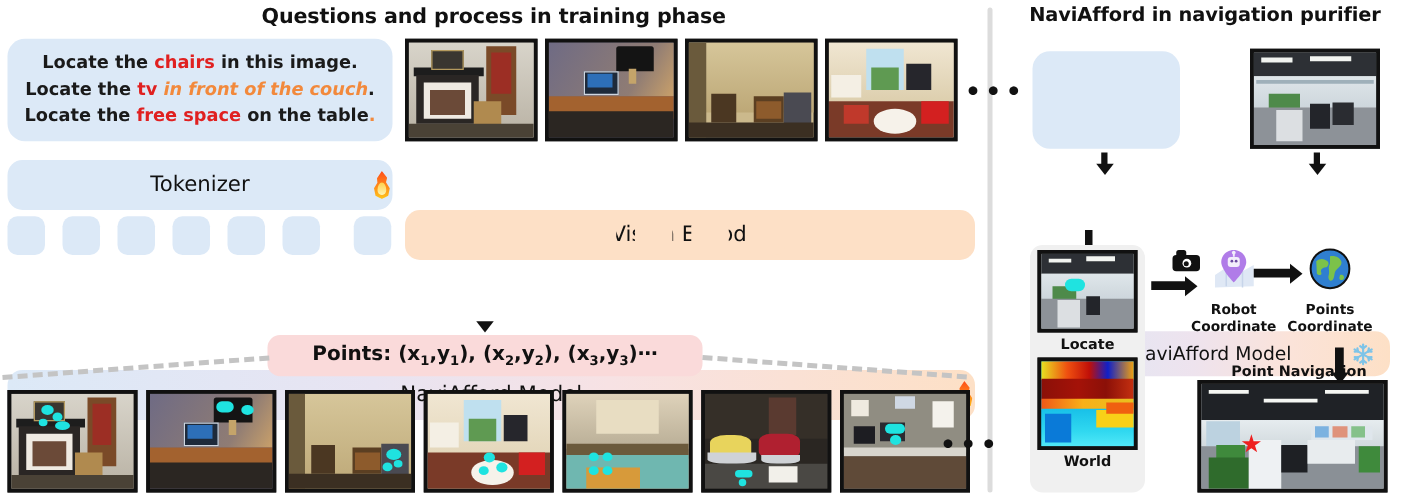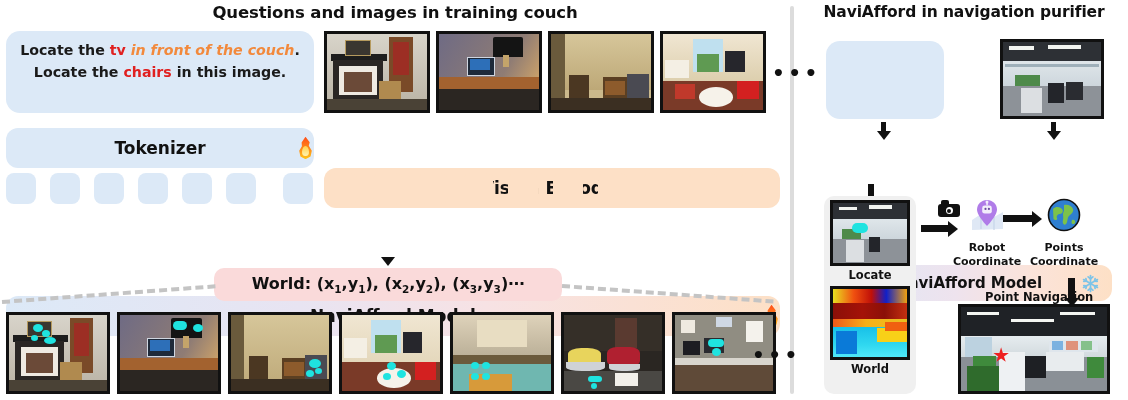--- a/index.html
+++ b/index.html
@@ -72,21 +72,21 @@
 
   .dots { font-size: 20px; font-weight: 900; color: #111; letter-spacing: 3.5px; line-height: 1; }
 
   
   .bar {
     border-radius: 12px;
     box-sizing: border-box;
     display: flex; align-items: center; justify-content: center;
     position: relative;
   }
-  .bar-label { font-size: 17px; font-weight: 700; color: #111; }
+  .bar-label { font-size: 17px; font-weight: 400; color: #111; }
   #bar-tokenizer {
     left: 6px; top: 128px; width: 308px; height: 40px;
     background: #dce9f7;
   }
   #bar-vision {
     left: 324px; top: 128px; width: 456px; height: 40px;
     background: #fde0c6;
   }
   #bar-navi-main {
     left: 6px; top: 216px; width: 774px; height: 40px;
@@ -181,28 +181,29 @@
   
   .globe-wrap { position:absolute; width: 34px; height: 34px; }
 
   
   .sq { position:absolute; }
   .pt-dot { position:absolute; background:#1fe3e0; border-radius:50%; }
 </style>
 </head>
 <body>
 
-<div class="abs panel-title" id="title-left">Questions and images in training couch</div>
+<div class="abs panel-title" id="title-left">Questions and process in training phase</div>
 <div class="abs panel-title" id="title-right">NaviAfford in navigation purifier</div>
 
 <div class="abs" id="divider"></div>
 
 <div class="abs bubble" id="q-box-left">
+  <div class="qline"><span>Locate the </span><span class="kw-red">chairs</span><span> in this image.</span></div>
   <div class="qline"><span>Locate the </span><span class="kw-red">tv</span><span> </span><span class="kw-or">in front of the couch</span><span>.</span></div>
-  <div class="qline"><span>Locate the </span><span class="kw-red">chairs</span><span> in this image.</span></div>
+  <div class="qline"><span>Locate the </span><span class="kw-red">free space</span><span> on the table</span><span class="kw-or-dot">.</span></div>
 </div>
 
 <div class="thumb" style="left:324px;top:31px;width:106px;height:82px;">
   <div class="scene" style="background:#c9c6bd;"></div>
   <div class="sq" style="left:0;top:0;width:100%;height:100%;background:linear-gradient(180deg,#d8d4ca 0%,#b9b2a4 100%);"></div>
   <div class="sq" style="left:62%;top:4%;width:24%;height:72%;background:#7a4a28;"></div>
   <div class="sq" style="left:66%;top:10%;width:16%;height:44%;background:#9c2e24;"></div>
   <div class="sq" style="left:4%;top:26%;width:56%;height:10%;background:#1d1d1d;"></div>
   <div class="sq" style="left:6%;top:34%;width:50%;height:52%;background:#2a2624;"></div>
   <div class="sq" style="left:12%;top:42%;width:38%;height:38%;background:#efeae2;"></div>
@@ -299,21 +300,21 @@
 
 <div class="abs bar" id="bar-navi-main">
   <span class="bar-label">NaviAfford Model</span>
   <span class="badge" style="right:16px;top:10px;"><span class="flame"></span></span>
 </div>
 
 <div class="abs arrow-head-d" style="left:381px;top:257px;"></div>
 
 <div class="abs" id="points-box">
   <span id="points-text">
-    <span>World: </span>(x<sub>1</sub>,y<sub>1</sub>), (x<sub>2</sub>,y<sub>2</sub>), (x<sub>3</sub>,y<sub>3</sub>)<span>⋯</span>
+    <span>Points: </span>(x<sub>1</sub>,y<sub>1</sub>), (x<sub>2</sub>,y<sub>2</sub>), (x<sub>3</sub>,y<sub>3</sub>)<span>⋯</span>
   </span>
 </div>
 
 <div class="abs dash" style="left:2px;top:300px;width:214px;transform:rotate(-4.2deg);transform-origin:left center;"></div>
 <div class="abs dash" style="left:562px;top:284px;width:212px;transform:rotate(4.2deg);transform-origin:left center;"></div>
 
 <div class="thumb" style="left:6px;top:312px;width:104px;height:82px;">
   <div class="scene" style="background:linear-gradient(180deg,#d8d4ca 0%,#b9b2a4 100%);"></div>
   <div class="sq" style="left:62%;top:4%;width:24%;height:72%;background:#7a4a28;"></div>
   <div class="sq" style="left:66%;top:10%;width:16%;height:44%;background:#9c2e24;"></div>

